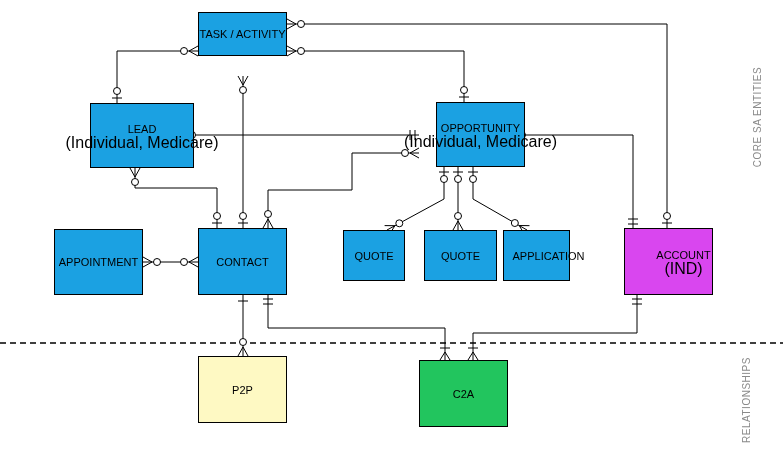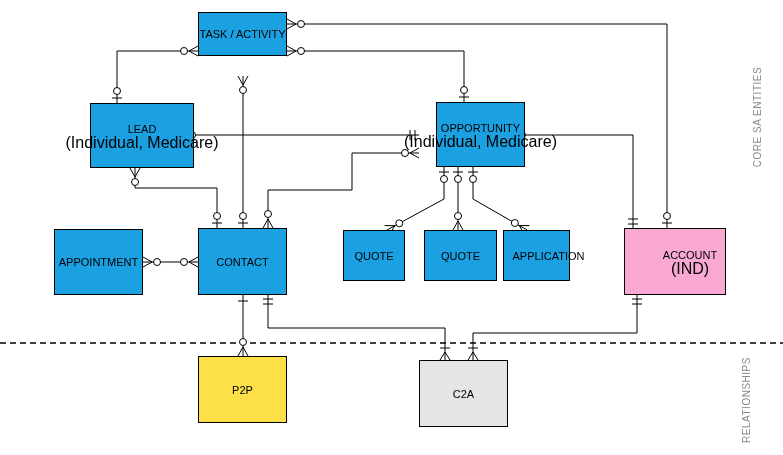--- a/index.html
+++ b/index.html
@@ -246,26 +246,26 @@
       </div>
       <div class="node" style="left: 343px; top: 230px; width: 62px; height: 51px; background: rgb(27, 161, 226);">
         <div>QUOTE</div>
       </div>
       <div class="node" style="left: 424px; top: 230px; width: 73px; height: 51px; background: rgb(27, 161, 226);">
         <div>QUOTE</div>
       </div>
       <div class="node" style="left: 503px; top: 230px; width: 67px; height: 51px; background: rgb(27, 161, 226); padding-left: 24px;">
         <div>APPLICATION</div>
       </div>
-      <div class="node" style="left: 624px; top: 228px; width: 102px; height: 67px; background: #f9a8d4; padding-left: 30px;">
+      <div class="node" style="left: 624px; top: 228px; width: 89px; height: 67px; background: #d946ef; padding-left: 30px;">
         <div>ACCOUNT</div>
         <div class="sub">(IND)</div>
       </div>
-      <div class="node" style="left: 198px; top: 356px; width: 89px; height: 67px; background: #fde047;">
+      <div class="node" style="left: 198px; top: 356px; width: 89px; height: 67px; background: #fef9c3;">
         <div>P2P</div>
       </div>
-      <div class="node" style="left: 419px; top: 360px; width: 89px; height: 67px; background: #e5e5e5;">
+      <div class="node" style="left: 419px; top: 360px; width: 89px; height: 67px; background: #22c55e;">
         <div>C2A</div>
       </div>
     </div>
   <div class="side-label" style="left:757px; top:117px;">CORE SA ENTITIES</div>
   <div class="side-label" style="left:746px; top:400px;">RELATIONSHIPS</div>
 </div>
 
 </body></html>

